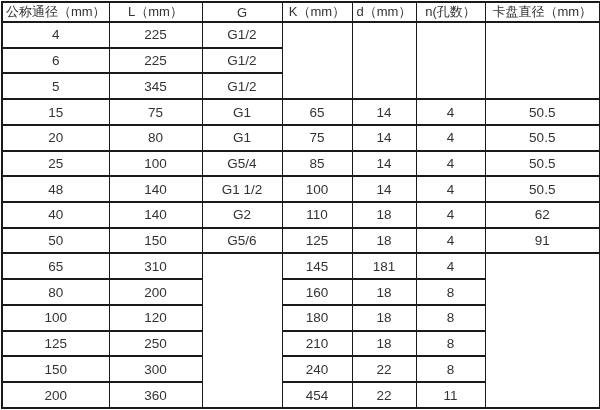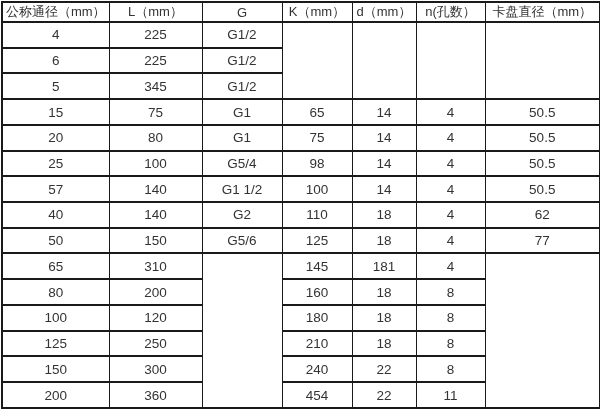--- a/index.html
+++ b/index.html
@@ -101,27 +101,27 @@
           <td>G1</td>
           <td>75</td>
           <td>14</td>
           <td>4</td>
           <td>50.5</td>
         </tr>
         <tr>
           <td>25</td>
           <td>100</td>
           <td>G5/4</td>
-          <td>98</td>
+          <td>85</td>
           <td>14</td>
           <td>4</td>
           <td>50.5</td>
         </tr>
         <tr>
-          <td>57</td>
+          <td>48</td>
           <td>140</td>
           <td>G1 1/2</td>
           <td>100</td>
           <td>14</td>
           <td>4</td>
           <td>50.5</td>
         </tr>
         <tr>
           <td>40</td>
           <td>140</td>
@@ -131,21 +131,21 @@
           <td>4</td>
           <td>62</td>
         </tr>
         <tr>
           <td>50</td>
           <td>150</td>
           <td>G5/6</td>
           <td>125</td>
           <td>18</td>
           <td>4</td>
-          <td>77</td>
+          <td>91</td>
         </tr>
         <tr>
           <td>65</td>
           <td>310</td>
           <td rowspan="6"></td>
           <td>145</td>
           <td>181</td>
           <td>4</td>
           <td rowspan="6"></td>
         </tr>

